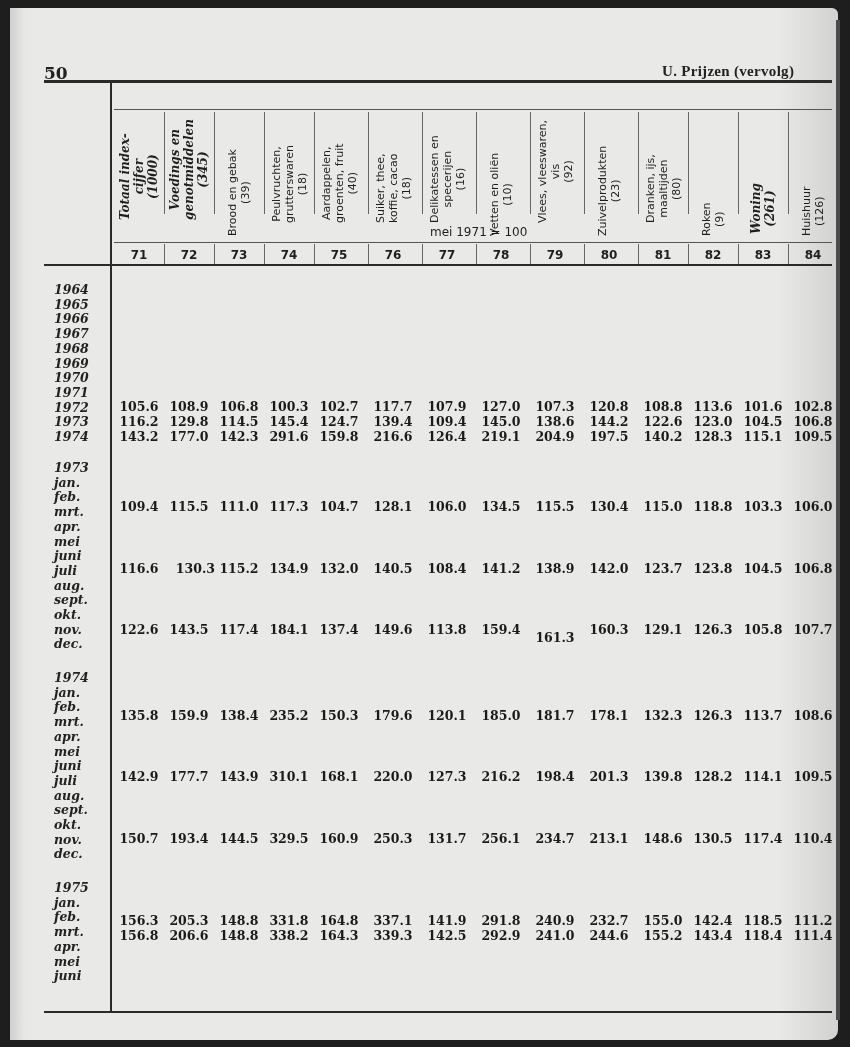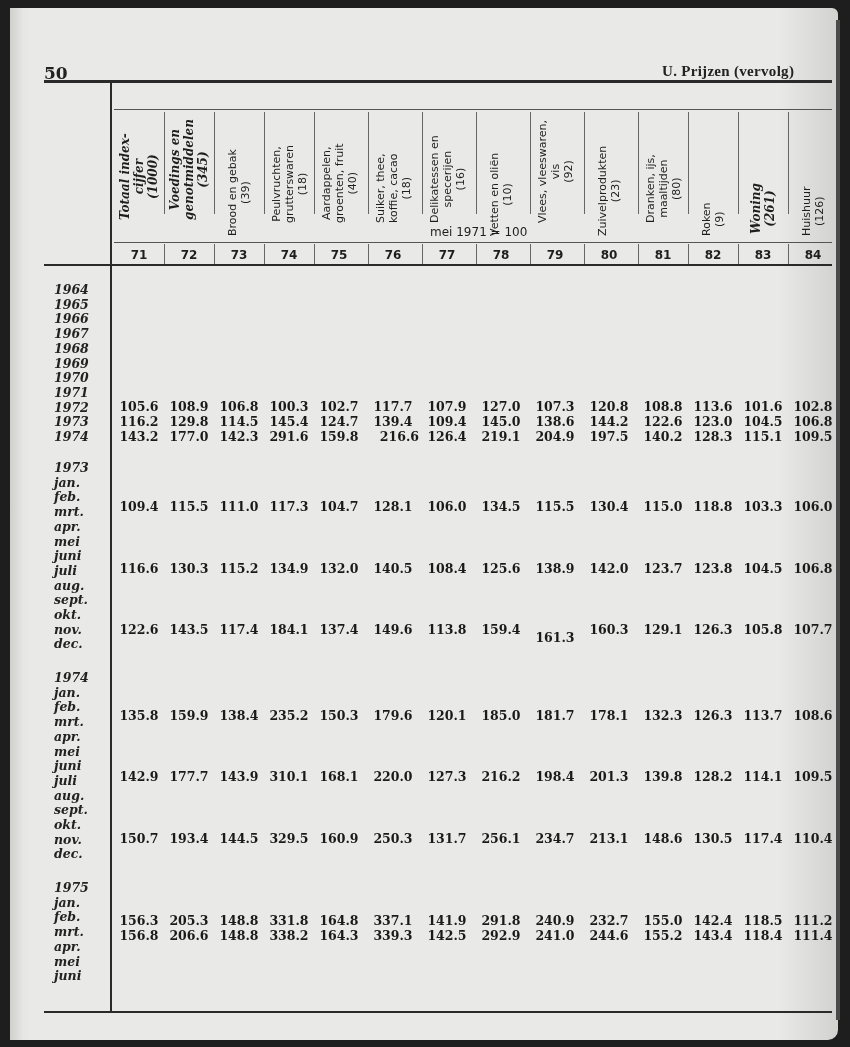--- a/index.html
+++ b/index.html
@@ -297,21 +297,21 @@
       <div class="cell" style="left: 573px; top: 406px;">144.2</div>
       <div class="cell" style="left: 627px; top: 406px;">122.6</div>
       <div class="cell" style="left: 677px; top: 406px;">123.0</div>
       <div class="cell" style="left: 727px; top: 406px;">104.5</div>
       <div class="cell" style="left: 777px; top: 406px;">106.8</div>
       <div class="cell" style="left: 103px; top: 421px;">143.2</div>
       <div class="cell" style="left: 153px; top: 421px;">177.0</div>
       <div class="cell" style="left: 203px; top: 421px; text-align: center;">142.3</div>
       <div class="cell" style="left: 253px; top: 421px;">291.6</div>
       <div class="cell" style="left: 303px; top: 421px;">159.8</div>
-      <div class="cell" style="left: 357px; top: 421px; text-align: right;">216.6</div>
+      <div class="cell" style="left: 357px; top: 421px;">216.6</div>
       <div class="cell" style="left: 411px; top: 421px;">126.4</div>
       <div class="cell" style="left: 465px; top: 421px;">219.1</div>
       <div class="cell" style="left: 519px; top: 421px;">204.9</div>
       <div class="cell" style="left: 573px; top: 421px;">197.5</div>
       <div class="cell" style="left: 627px; top: 421px;">140.2</div>
       <div class="cell" style="left: 677px; top: 421px;">128.3</div>
       <div class="cell" style="left: 727px; top: 421px;">115.1</div>
       <div class="cell" style="left: 777px; top: 421px;">109.5</div>
       <div class="cell" style="left: 103px; top: 491px;">109.4</div>
       <div class="cell" style="left: 153px; top: 491px;">115.5</div>
@@ -321,27 +321,27 @@
       <div class="cell" style="left: 357px; top: 491px;">128.1</div>
       <div class="cell" style="left: 411px; top: 491px;">106.0</div>
       <div class="cell" style="left: 465px; top: 491px;">134.5</div>
       <div class="cell" style="left: 519px; top: 491px;">115.5</div>
       <div class="cell" style="left: 573px; top: 491px;">130.4</div>
       <div class="cell" style="left: 627px; top: 491px;">115.0</div>
       <div class="cell" style="left: 677px; top: 491px;">118.8</div>
       <div class="cell" style="left: 727px; top: 491px;">103.3</div>
       <div class="cell" style="left: 777px; top: 491px;">106.0</div>
       <div class="cell" style="left: 103px; top: 553px;">116.6</div>
-      <div class="cell" style="left: 153px; top: 553px;">130.3</div>
+      <div class="cell" style="left: 153px; top: 553px; text-align: right;">130.3</div>
       <div class="cell" style="left: 203px; top: 553px;">115.2</div>
       <div class="cell" style="left: 253px; top: 553px;">134.9</div>
       <div class="cell" style="left: 303px; top: 553px;">132.0</div>
       <div class="cell" style="left: 357px; top: 553px;">140.5</div>
       <div class="cell" style="left: 411px; top: 553px;">108.4</div>
-      <div class="cell" style="left: 465px; top: 553px;">125.6</div>
+      <div class="cell" style="left: 465px; top: 553px;">141.2</div>
       <div class="cell" style="left: 519px; top: 553px;">138.9</div>
       <div class="cell" style="left: 573px; top: 553px;">142.0</div>
       <div class="cell" style="left: 627px; top: 553px;">123.7</div>
       <div class="cell" style="left: 677px; top: 553px;">123.8</div>
       <div class="cell" style="left: 727px; top: 553px;">104.5</div>
       <div class="cell" style="left: 777px; top: 553px;">106.8</div>
       <div class="cell" style="left: 103px; top: 614px;">122.6</div>
       <div class="cell" style="left: 153px; top: 614px;">143.5</div>
       <div class="cell" style="left: 203px; top: 614px;">117.4</div>
       <div class="cell" style="left: 253px; top: 614px;">184.1</div>

